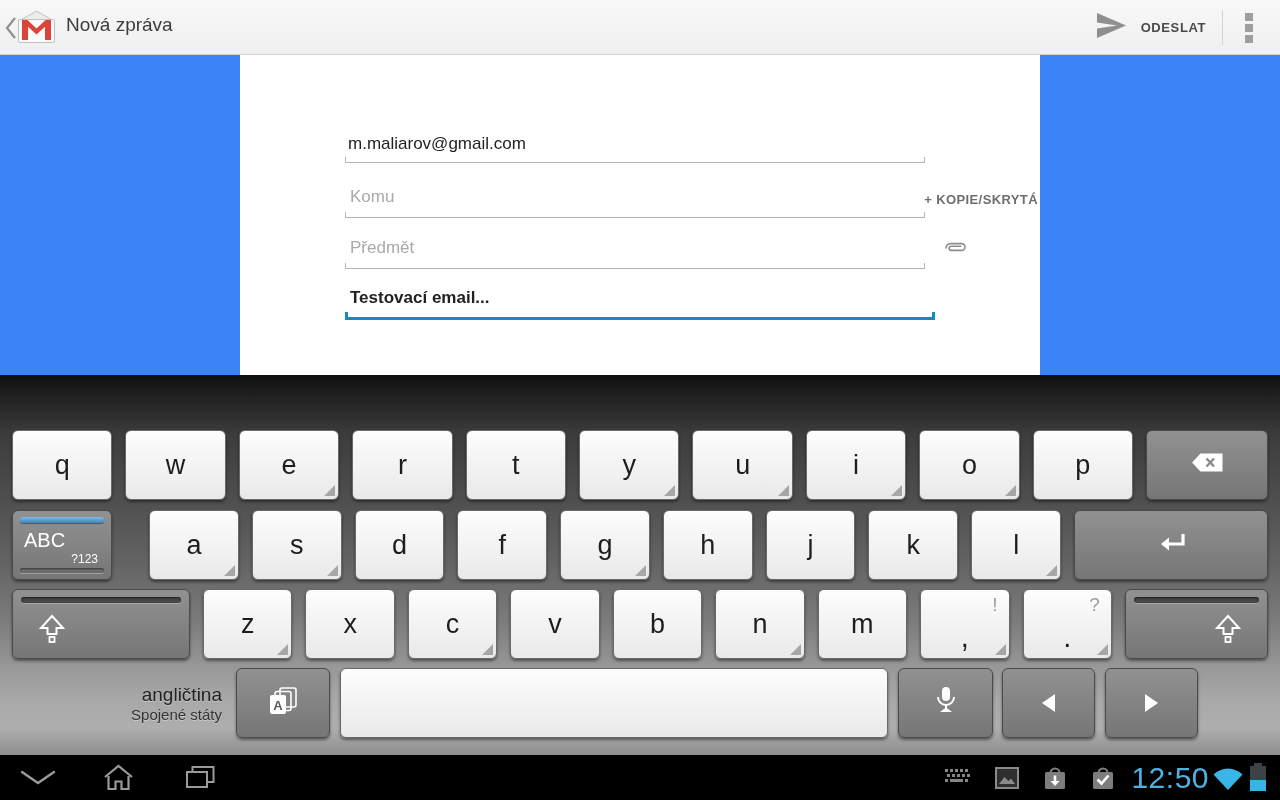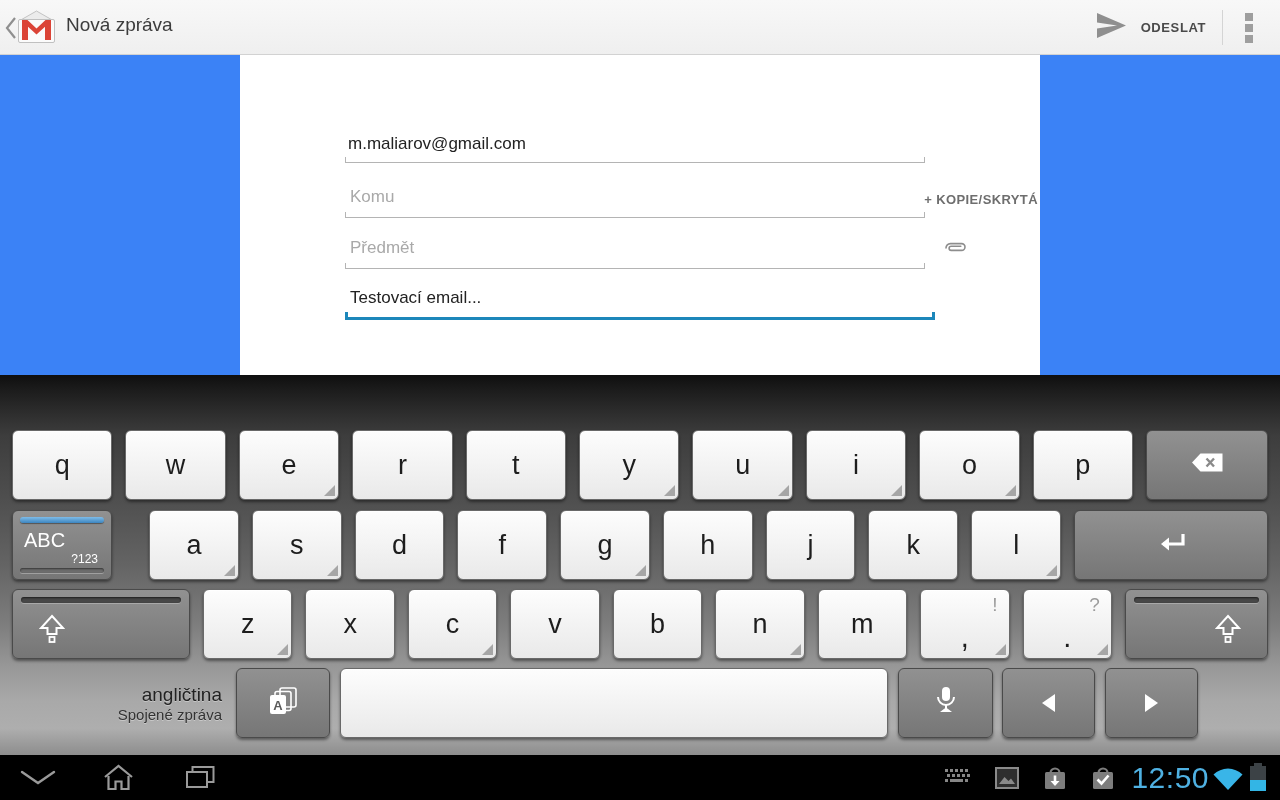--- a/index.html
+++ b/index.html
@@ -144,21 +144,21 @@
       <div class="cc-label">+ KOPIE/SKRYTÁ</div>
 
       <div class="fld-placeholder" style="left:110px;top:183px;">Předmět</div>
       <div class="underline" style="top:213px;"></div>
       <div class="clip">
         <svg width="26" height="16" viewBox="0 0 26 16">
           <path d="M4 8 a4.4 4.4 0 0 1 4.4-4.4 h11.2 a3.4 3.4 0 0 1 0 6.8 H9.2 a2.1 2.1 0 0 1 0-4.2 h9.6" fill="none" stroke="#8d8d8d" stroke-width="1.6" stroke-linecap="round"></path>
         </svg>
       </div>
 
-      <div class="fld-text" style="left:110px;top:233px;">Testovací email...</div>
+      <div class="fld-text" style="left:110px;top:233px;font-weight:bold;">Testovací email...</div>
       <div class="underline-focus" style="top:262px;"></div>
     </div>
   </div>
 
   <div class="keyboard">
 
     <div class="krow row1">
       <div class="key light letter">q</div>
       <div class="key light letter">w</div>
       <div class="key light letter tri">e</div>
@@ -236,21 +236,21 @@
           <svg width="26" height="30" viewBox="0 0 26 30">
             <path d="M13 2 L24 14 H17.5 V20 H8.5 V14 H2 Z" fill="none" stroke="#fff" stroke-width="2"></path>
             <rect x="10.5" y="23" width="5" height="5" fill="none" stroke="#fff" stroke-width="1.8"></rect>
           </svg>
         </span>
       </div>
     </div>
 
     <div class="kb-bottom lang-block" style="position:absolute;">
       <span class="lang-main">angličtina</span>
-      <span class="lang-sub">Spojené zpráva</span>
+      <span class="lang-sub">Spojené státy</span>
     </div>
     <div class="key dark kb-bottom k-switch" style="position:absolute;">
       <span>
         <svg width="34" height="32" viewBox="0 0 34 32">
           <rect x="14" y="3" width="16" height="19" rx="2" fill="none" stroke="#fff" stroke-width="1.6"></rect>
           <rect x="9" y="6.5" width="16" height="19" rx="2" fill="none" stroke="#fff" stroke-width="1.6"></rect>
           <rect x="4" y="10" width="16" height="19" rx="2" fill="#fff"></rect>
           <text x="12" y="24.5" text-anchor="middle" font-size="13" font-weight="bold" fill="#5a5a5a" font-family="Liberation Sans,sans-serif">A</text>
         </svg>
       </span>

